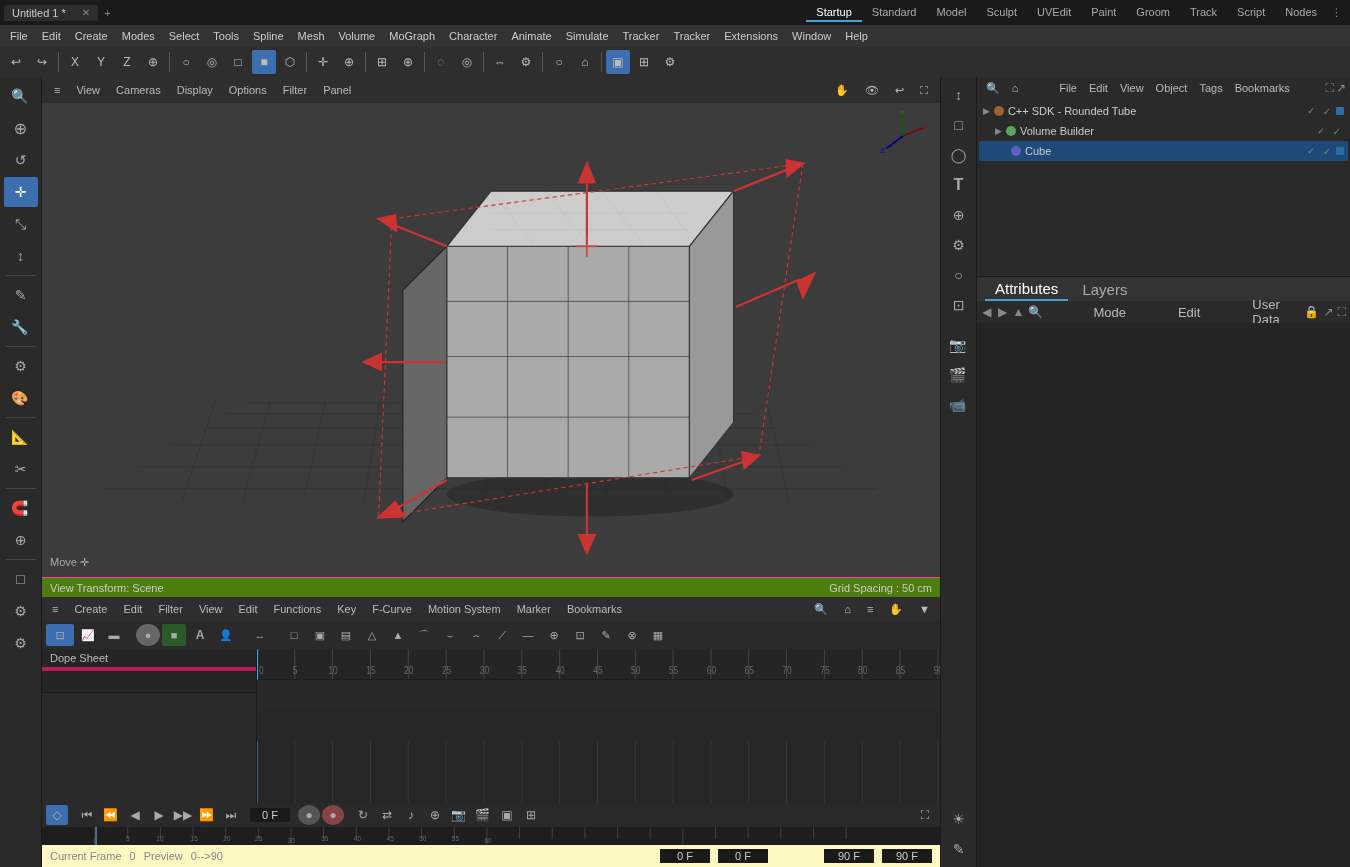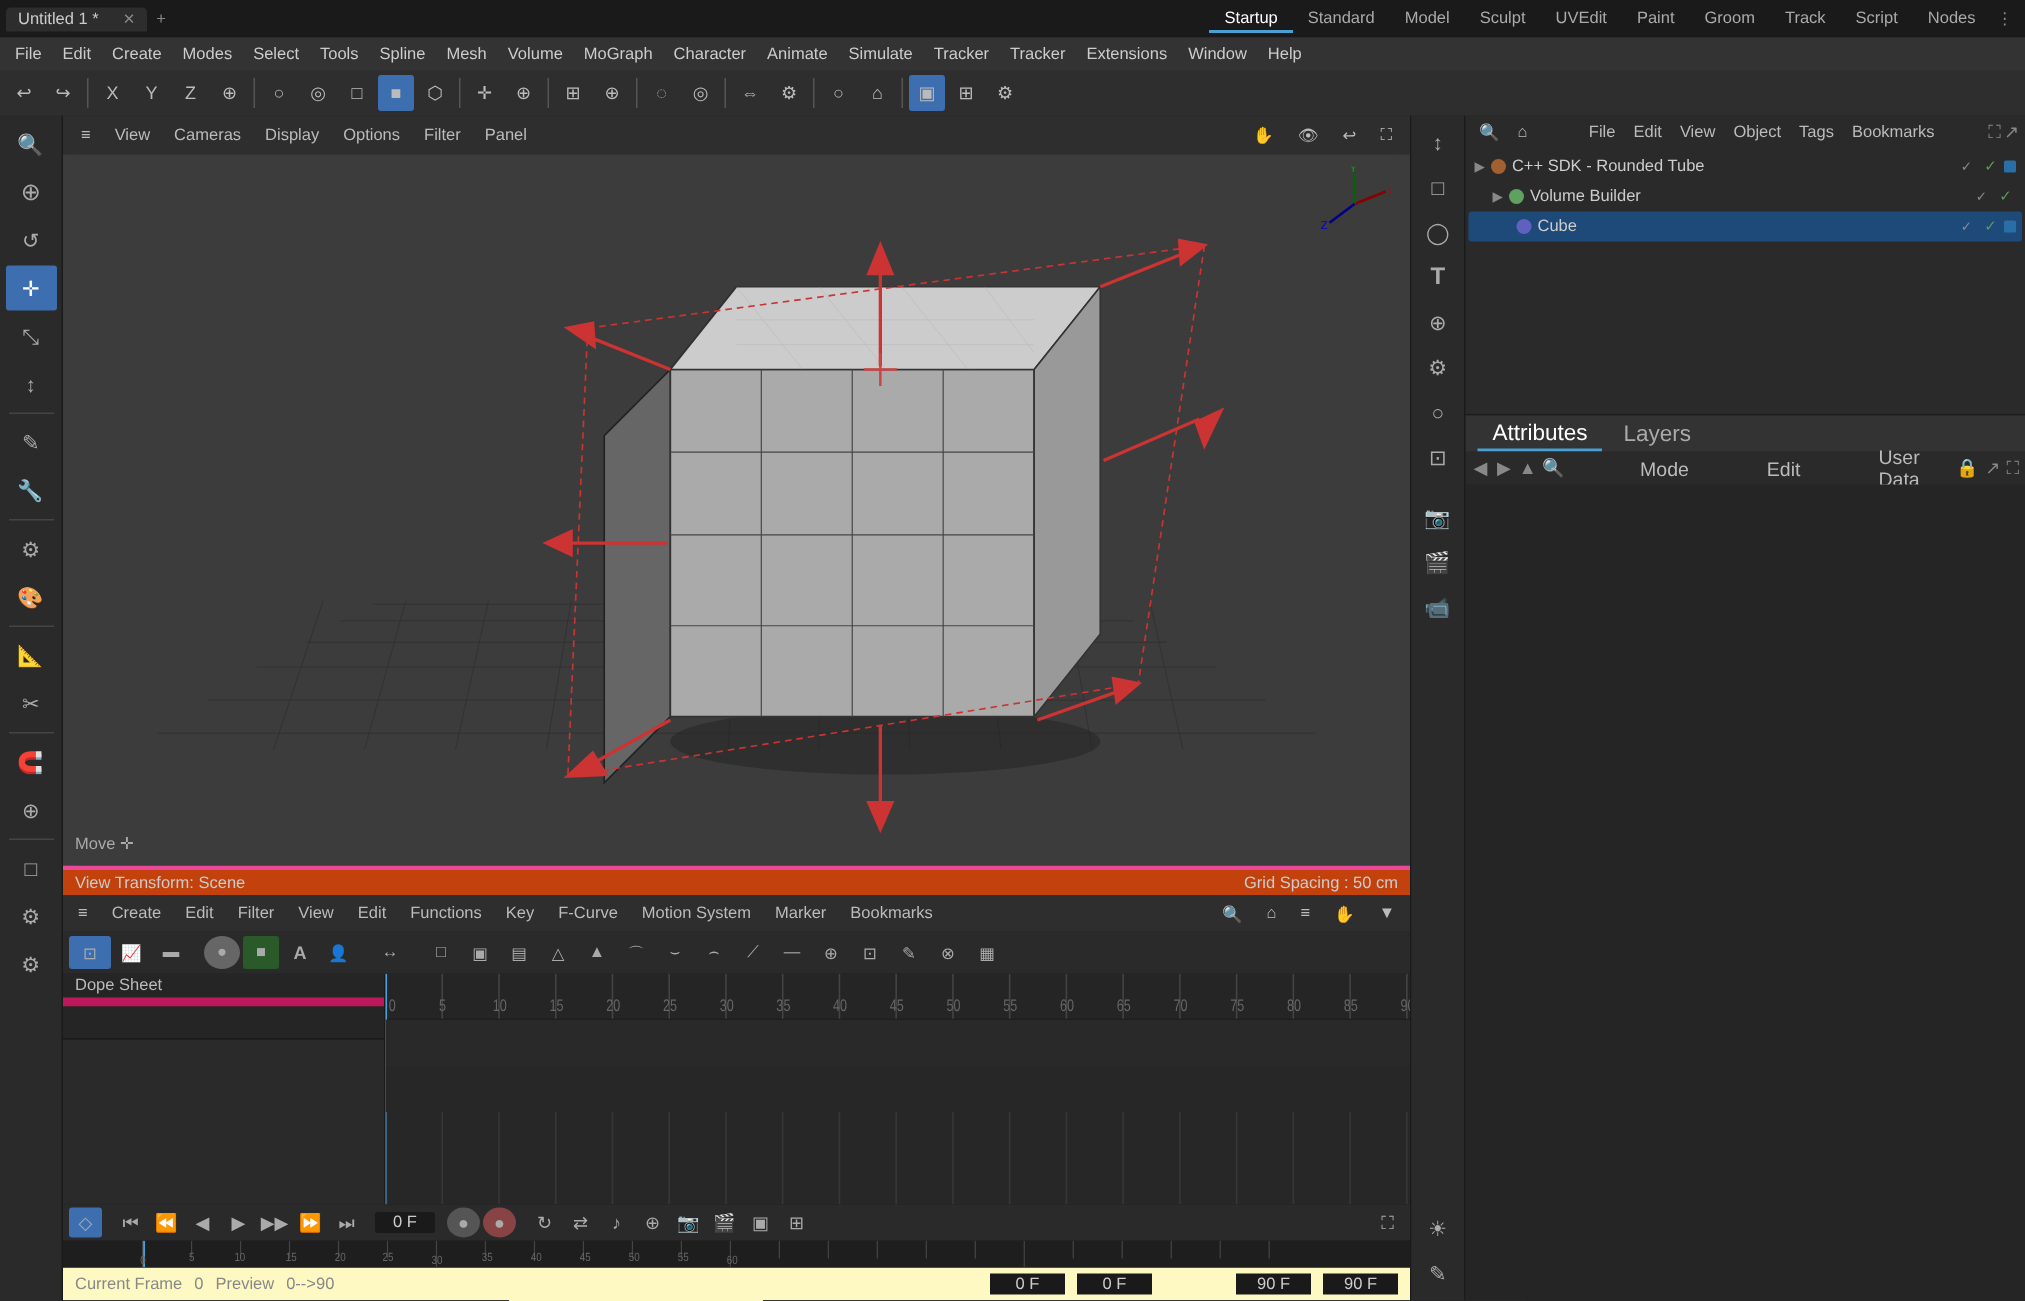--- a/index.html
+++ b/index.html
@@ -223,27 +223,27 @@
       position: absolute;
       top: 8px;
       right: 12px;
       width: 50px;
       height: 50px;
     }
 
     
     #status-bar {
       height: 20px;
-      background: #c2410c;
+      background: #4d7c0f;
       display: flex;
       align-items: center;
       padding: 0 8px;
       justify-content: space-between;
       flex-shrink: 0;
-      border-top: 3px solid #ec4899;
+      border-top: 1px solid #ec4899;
     }
 
     
     #timeline-area {
       height: 270px;
       display: flex;
       flex-direction: column;
       background: #252525;
       flex-shrink: 0;
     }
@@ -303,21 +303,21 @@
       border-right: 1px solid #1a1a1a;
     }
     #dope-sheet-label {
       height: 22px;
       display: flex;
       align-items: center;
       padding: 0 8px;
       color: #bbb;
       font-size: 11px;
       background: #252525;
-      border-bottom: 6px solid #be185d;
+      border-bottom: 4px solid #be185d;
     }
     .track-ruler {
       height: 22px;
       background: #252525;
       display: flex;
       align-items: center;
       overflow: hidden;
     }
     .track-list {
       flex: 1;

